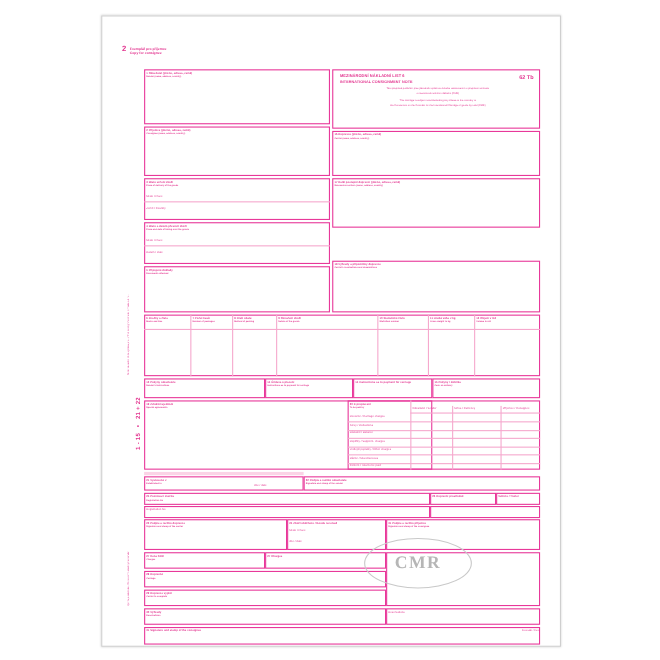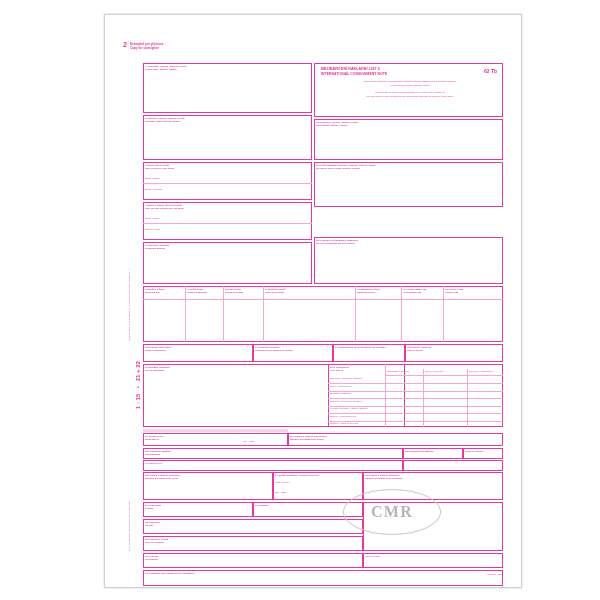--- a/index.html
+++ b/index.html
@@ -1,21 +1,21 @@
 <!DOCTYPE html>
 <html><head>
 <meta charset="utf-8">
 <style>
   html,body{margin:0;padding:0;background:#ffffff;}
   body{width:600px;height:600px;overflow:hidden;font-family:"Liberation Sans",sans-serif;}
   #page{position:relative;width:600px;height:600px;background:#ffffff;}
 
   
   .sheet{
-    position:absolute;left:104px;top:14px;width:416px;height:572px;
+    position:absolute;left:92px;top:14px;width:416px;height:572px;
     background:#ffffff;border:1px solid #cfcfcf;
     box-shadow:0 0 2px rgba(0,0,0,.18);
   }
 
   
   .form{
     position:absolute;left:18px;top:26px;width:380px;height:528px;
     color:#e2338e;
   }
 

